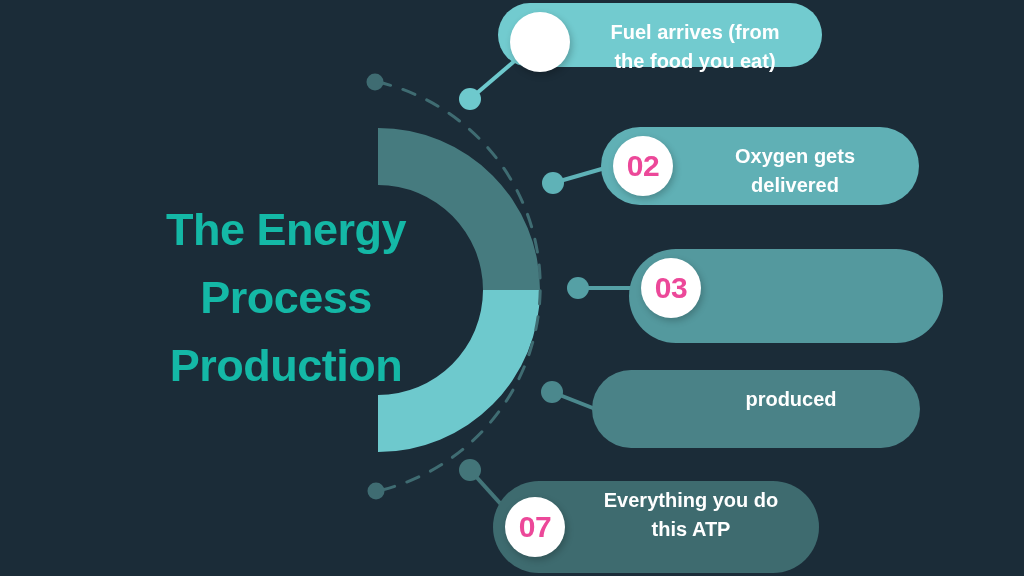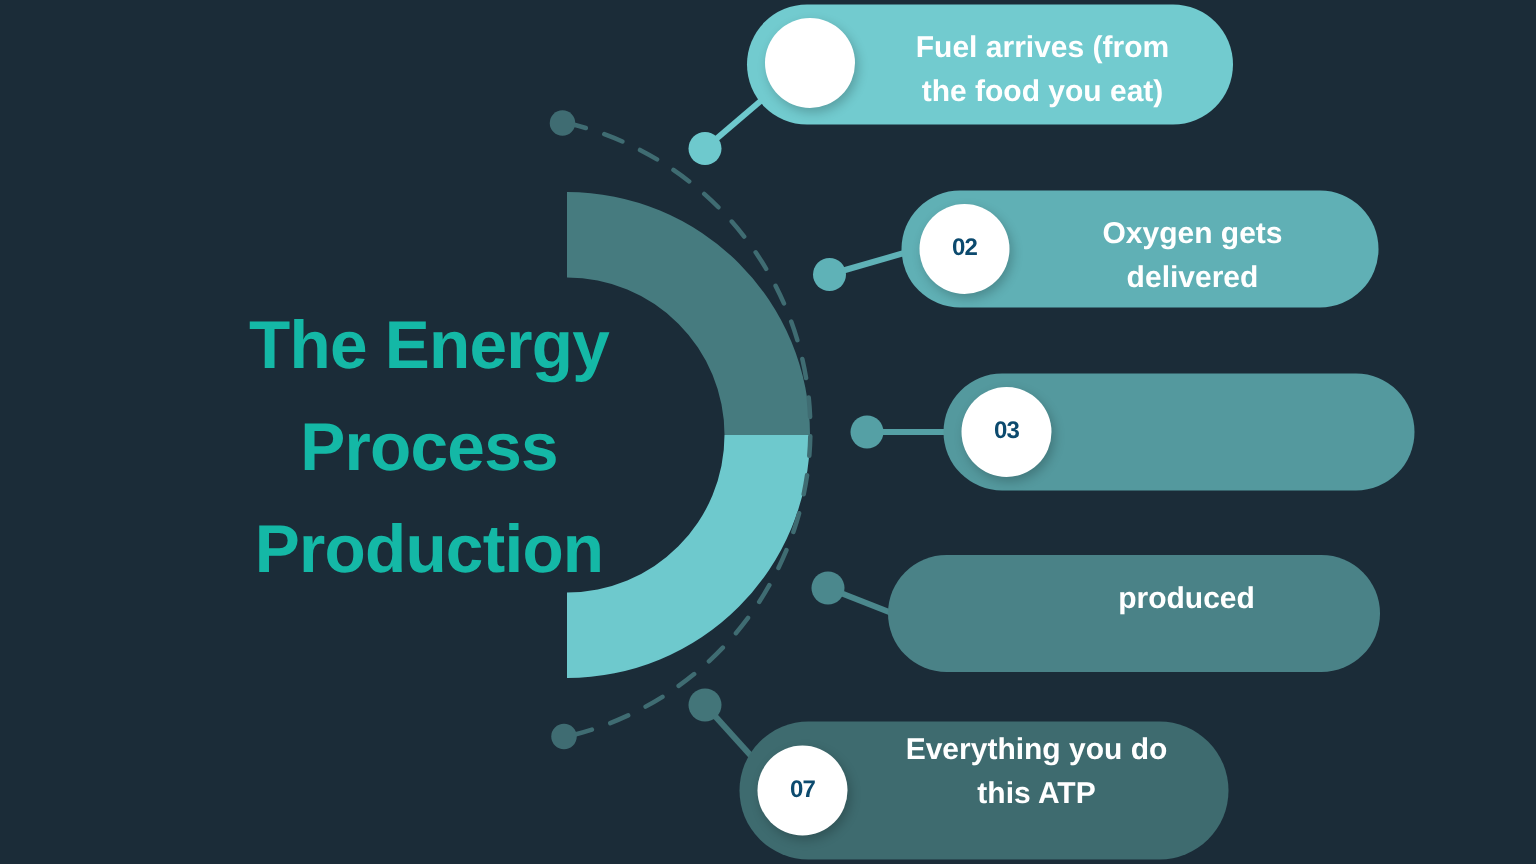--- a/index.html
+++ b/index.html
@@ -58,23 +58,23 @@
   .step-badge {
     position: absolute;
     border-radius: 50%;
     background: #ffffff;
     display: flex;
     align-items: center;
     justify-content: center;
     box-shadow: 2px 3px 7px rgba(0,0,0,0.22);
   }
   .step-badge-num {
-    color: #0c4a6e;
+    color: #ec4899;
     font-weight: bold;
-    font-size: 16px;
+    font-size: 30px;
     letter-spacing: -0.5px;
   }
   .step-label {
     position: absolute;
     color: #ffffff;
     font-weight: bold;
     font-size: 20px;
     line-height: 29px;
     text-align: center;
   }
@@ -110,41 +110,41 @@
     <line x1="470" y1="470" x2="508" y2="512" stroke="#437579" stroke-width="4"></line>
     <circle cx="470" cy="470" r="11" fill="#437579"></circle>
   </svg>
 
   <div id="title-block">
     <div class="title-line">The Energy</div>
     <div class="title-line">Process</div>
     <div class="title-line">Production</div>
   </div>
 
-  <div class="step-pill" style="left:498px; top:3px; width:324px; height:80px; background:#72cbcf;">
+  <div class="step-pill" style="left:498px; top:3px; width:324px; height:64px; background:#72cbcf;">
     <div class="step-badge" style="left:12px; top:9px; width:60px; height:60px;">
       <span class="step-badge-num"></span>
     </div>
     <div class="step-label" style="left:82px; top:15px; width:230px;">
       <div>Fuel arrives (from</div>
       <div>the food you eat)</div>
     </div>
   </div>
 
   <div class="step-pill" style="left:601px; top:127px; width:318px; height:78px; background:#60b0b5;">
     <div class="step-badge" style="left:12px; top:9px; width:60px; height:60px;">
       <span class="step-badge-num">02</span>
     </div>
     <div class="step-label" style="left:82px; top:15px; width:224px;">
       <div>Oxygen gets</div>
       <div>delivered</div>
     </div>
   </div>
 
-  <div class="step-pill" style="left:629px; top:249px; width:314px; height:78px; background:#54999e;">
+  <div class="step-pill" style="left:629px; top:249px; width:314px; height:94px; background:#54999e;">
     <div class="step-badge" style="left:12px; top:9px; width:60px; height:60px;">
       <span class="step-badge-num">03</span>
     </div>
     <div class="step-label" style="left:82px; top:15px; width:220px;">
     </div>
   </div>
 
   <div class="step-pill" style="left:592px; top:370px; width:328px; height:78px; background:#4a8287;">
     <div class="step-label" style="left:82px; top:15px; width:234px;">
       <div>produced</div>

